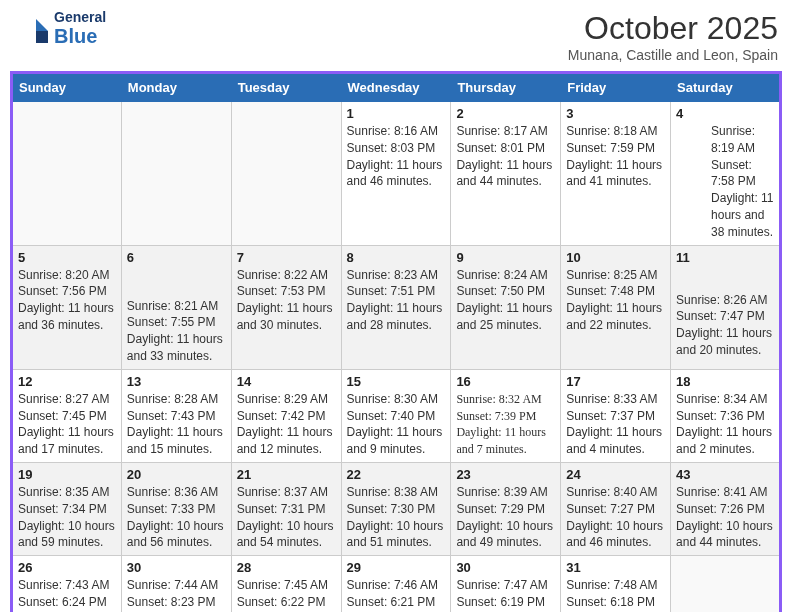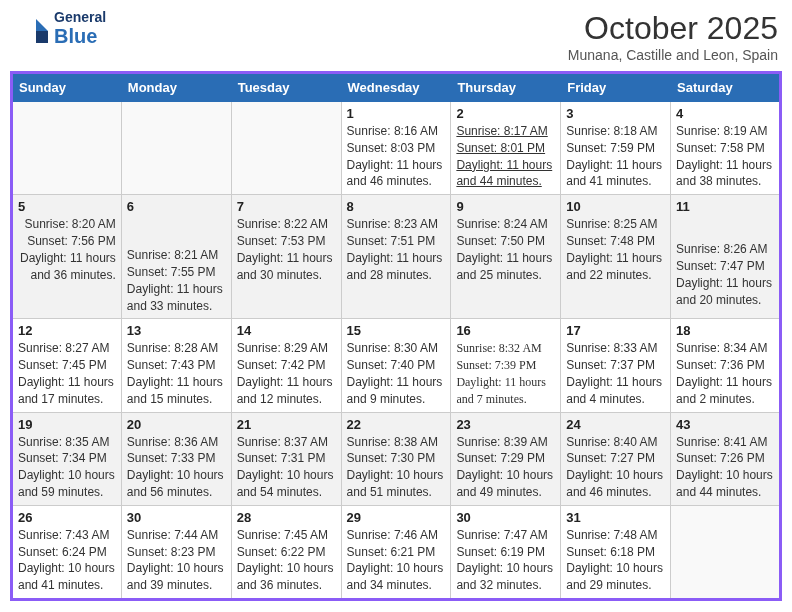--- a/index.html
+++ b/index.html
@@ -129,41 +129,41 @@
         <td class="empty"></td>
         <td class="empty"></td>
         <td>
           <div class="day-num">1</div>
           <div class="day-info" style="white-space: pre-line;">Sunrise: 8:16 AM
 Sunset: 8:03 PM
 Daylight: 11 hours and 46 minutes.</div>
         </td>
         <td>
           <div class="day-num">2</div>
-          <div class="day-info" style="white-space: pre-line; text-decoration: underline;">Sunrise: 8:17 AM
+          <div class="day-info" style="white-space: pre-line;">Sunrise: 8:17 AM
 Sunset: 8:01 PM
 Daylight: 11 hours and 44 minutes.</div>
         </td>
         <td>
           <div class="day-num">3</div>
           <div class="day-info" style="white-space: pre-line;">Sunrise: 8:18 AM
 Sunset: 7:59 PM
 Daylight: 11 hours and 41 minutes.</div>
         </td>
         <td>
           <div class="day-num">4</div>
-          <div class="day-info" style="white-space: pre-line;">Sunrise: 8:19 AM
+          <div class="day-info" style="white-space: pre-line; margin-left: 35px;">Sunrise: 8:19 AM
 Sunset: 7:58 PM
 Daylight: 11 hours and 38 minutes.</div>
         </td>
       </tr>
       <tr>
         <td>
           <div class="day-num">5</div>
-          <div class="day-info" style="white-space: pre-line; text-align: right;">Sunrise: 8:20 AM
+          <div class="day-info" style="white-space: pre-line;">Sunrise: 8:20 AM
 Sunset: 7:56 PM
 Daylight: 11 hours and 36 minutes.</div>
         </td>
         <td>
           <div class="day-num">6</div>
           <div class="day-info" style="white-space: pre-line; margin-top: 33px;">Sunrise: 8:21 AM
 Sunset: 7:55 PM
 Daylight: 11 hours and 33 minutes.</div>
         </td>
         <td>

